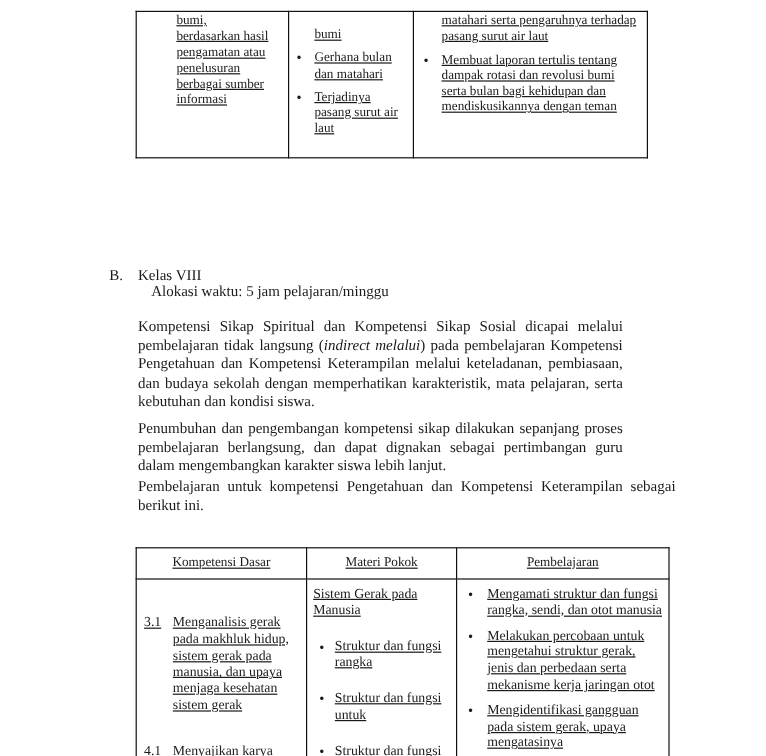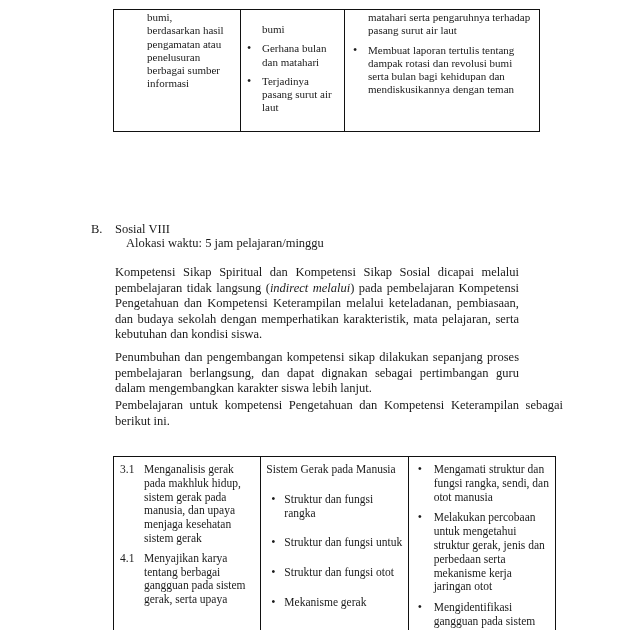--- a/index.html
+++ b/index.html
@@ -3,21 +3,21 @@
 <meta charset="utf-8">
 <style>
   html, body { margin: 0; padding: 0; background: #ffffff; }
   body {
     width: 638px; height: 630px; overflow: hidden; position: relative;
     font-family: "Liberation Serif", "DejaVu Serif", serif;
     color: #1a1a1a;
   }
   .abs { position: absolute; }
   table { border-collapse: collapse; position: absolute; table-layout: fixed; }
-  td, th { border: 1px solid #111; vertical-align: top; padding: 0; font-weight: normal; }
+  td, th { border: 1px solid #111; vertical-align: top; padding: 0; font-weight: normal; text-decoration: underline; }
   .t1 { left: 113px; top: 9px; width: 425px; font-size: 11px; line-height: 13.3px; }
   .t1 td { height: 121px; }
   .t1 .c1 { width: 126px; }
   .t1 .c2 { width: 103px; }
   .t1 .c3 { width: 194px; }
   .cell1 { padding: 1px 6px 0 33px; }
   .cell2 { padding: 1px 4px 0 5px; margin-top: 12px; }
   .cell3 { padding: 1px 4px 0 7px; }
   ul.bl { margin: 0; padding: 0; list-style: none; }
   ul.bl li { position: relative; padding-left: 16px; margin-top: 6px; }
@@ -34,21 +34,21 @@
   .p2 { top: 350px; }
   .p3 { top: 398px; width: 448px; }
 
   .t2 { left: 113px; top: 456px; width: 443px; font-size: 11.5px; line-height: 13.8px; }
   .t2 th { height: 25px; text-align: center; vertical-align: middle; font-size: 11px; }
   .t2 .k1 { width: 141px; }
   .t2 .k2 { width: 124px; }
   .t2 .k3 { width: 176px; }
   .t2 td { height: 160px; }
   .kd { padding: 6px 4px 0 6px; }
-  .kd-item { display: flex; margin-bottom: 6px; }
+  .kd-item { display: flex; margin-bottom: 6px; margin-top: 24px; }
   .kd-num { width: 24px; flex: none; }
   .kd-text { flex: 1; }
   .mp { padding: 6px 4px 0 5px; }
   .mp ul.bl li { padding-left: 18px; margin-top: 16px; }
   .mp ul.bl li::before { left: 5px; }
   .pb { padding: 6px 4px 0 8px; }
   .pb ul.bl li { padding-left: 17px; margin-top: 0; margin-bottom: 7px; }
   em { font-style: italic; }
 </style>
 </head>
@@ -83,32 +83,37 @@
           <li>Membuat laporan tertulis tentang dampak rotasi dan revolusi bumi serta bulan bagi kehidupan dan mendiskusikannya dengan teman</li>
         </ul>
       </div>
     </td>
   </tr>
 </tbody>
   </table>
 
 <div class="abs heading">
   <span class="letter">B.</span>
-  <span class="title">Sosial VIII</span>
+  <span class="title">Kelas VIII</span>
 </div>
 <div class="abs alok">Alokasi waktu: 5 jam pelajaran/minggu</div>
 
 <div class="abs para p1"><span>Kompetensi Sikap Spiritual dan Kompetensi Sikap Sosial dicapai melalui pembelajaran tidak langsung (</span><em>indirect melalui</em><span>) pada pembelajaran Kompetensi Pengetahuan dan Kompetensi Keterampilan melalui keteladanan, pembiasaan, dan budaya sekolah dengan memperhatikan karakteristik, mata pelajaran, serta kebutuhan dan kondisi siswa.</span></div>
 
 <div class="abs para p2">Penumbuhan dan pengembangan kompetensi sikap dilakukan sepanjang proses pembelajaran berlangsung, dan dapat dignakan sebagai pertimbangan guru dalam mengembangkan karakter siswa lebih lanjut.</div>
 
 <div class="abs para p3">Pembelajaran untuk kompetensi Pengetahuan dan Kompetensi Keterampilan sebagai berikut ini.</div>
 
 <table class="t2">
   <tbody>
+      <tr>
+    <th class="k1">Kompetensi Dasar</th>
+    <th class="k2">Materi Pokok</th>
+    <th class="k3">Pembelajaran</th>
+  </tr>
   <tr>
     <td>
       <div class="kd">
         <div class="kd-item">
           <span class="kd-num">3.1</span>
           <span class="kd-text">Menganalisis gerak pada makhluk hidup, sistem gerak pada manusia, dan upaya menjaga kesehatan sistem gerak</span>
         </div>
         <div class="kd-item">
           <span class="kd-num">4.1</span>
           <span class="kd-text">Menyajikan karya tentang berbagai gangguan pada sistem gerak, serta upaya</span>

